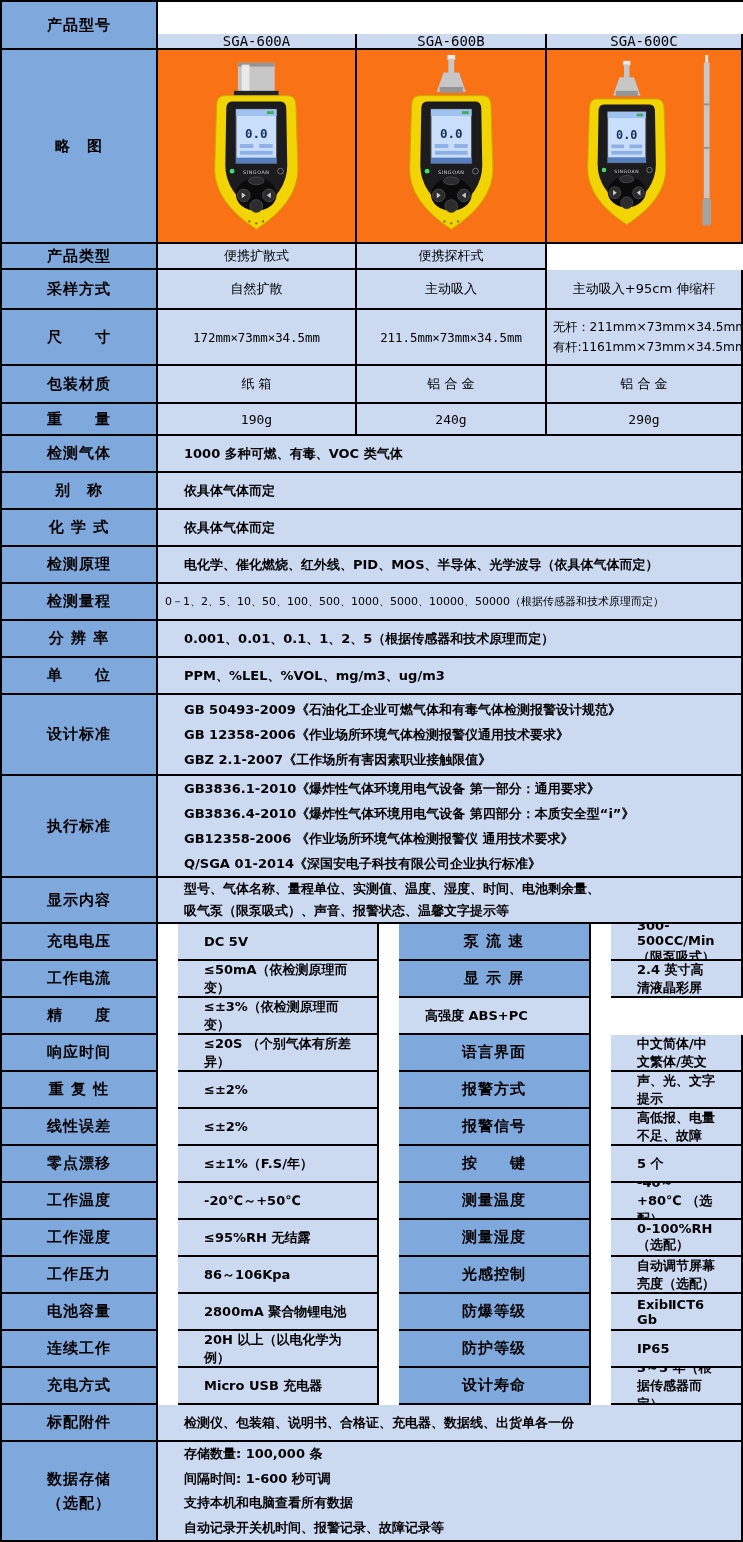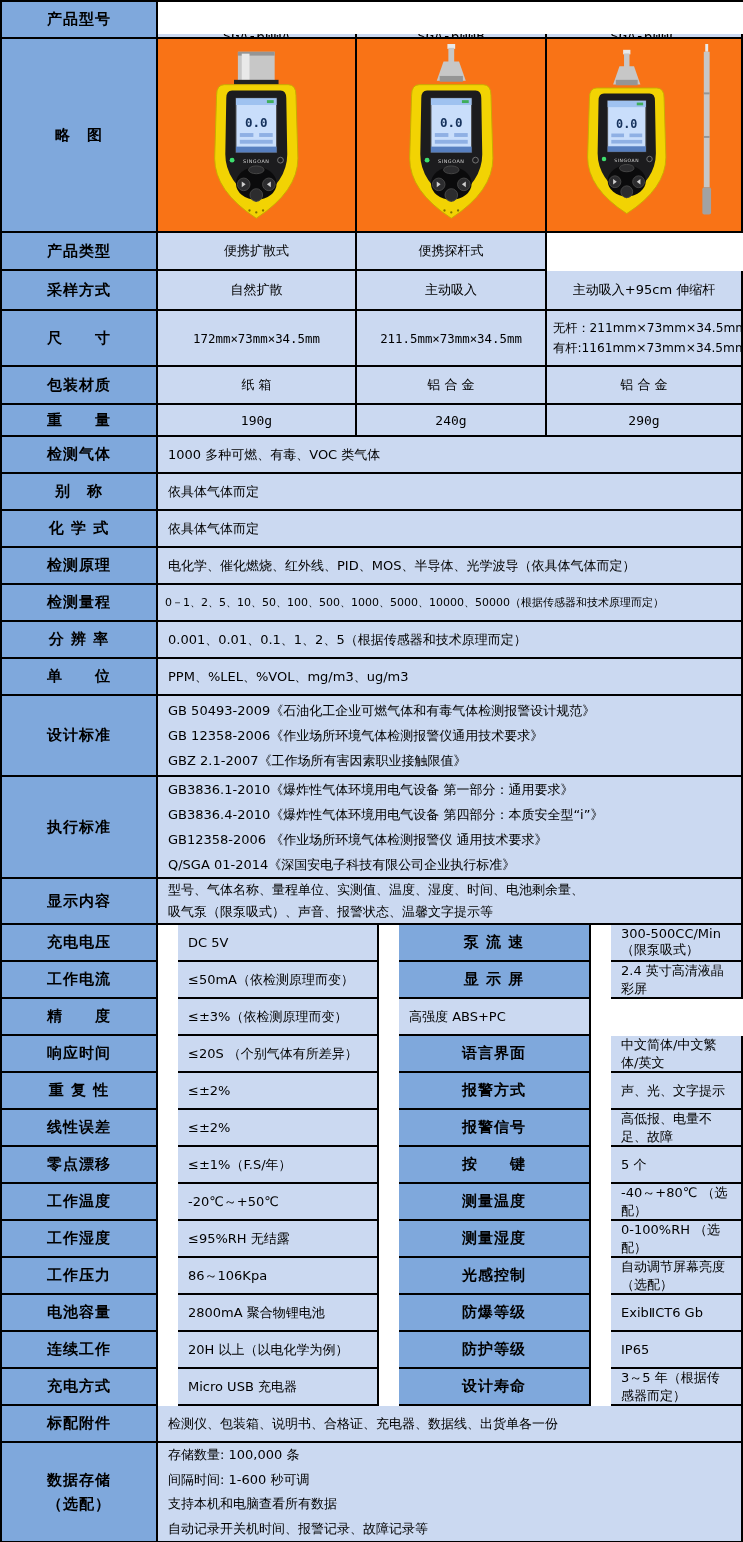--- a/index.html
+++ b/index.html
@@ -7,34 +7,34 @@
   .table{width:743px;border-top:2px solid var(--border,#000);border-left:2px solid var(--border,#000);box-sizing:border-box;}
   .row{display:grid;}
   .cols-prod{grid-template-columns:156px 199px 190px 1fr;}
   .cols-full{grid-template-columns:156px 1fr;}
   .cols-pair{grid-template-columns:156px 201px 192px 1fr;gap:20px;}
   .cell{border-right:2px solid var(--border,#000);border-bottom:2px solid var(--border,#000);
         box-sizing:border-box;display:flex;align-items:center;overflow:hidden;min-width:0;}
   .label{background:var(--label-bg,#7FA8DC);font-weight:700;font-size:15px;justify-content:center;text-align:center;letter-spacing:1px;}
   .value{background:var(--value-bg,#CBD9F1);font-size:13px;}
   .center{justify-content:center;text-align:center;}
-  .pad{padding:0 10px;}
+  .pad{padding:0 26px;font-weight:bold;}
   .model{font-family:"DejaVu Sans Mono","Liberation Mono",monospace;font-size:14px;margin-top:32px;}
   .mono{font-family:"DejaVu Sans Mono","Liberation Mono",monospace;}
   .img-cell{background:#f97316;justify-content:center;align-items:center;}
   .lines{flex-direction:column;align-items:flex-start;justify-content:center;}
   .lines .ln{line-height:25px;white-space:nowrap;}
   .lines-sm .ln{line-height:22px;}
   .lines-sto .ln{line-height:24.5px;}
   .dims{flex-direction:column;align-items:flex-start;justify-content:center;padding:0 6px;
         font-size:12.2px;line-height:20px;white-space:nowrap;}
   .v-long{font-size:11px;white-space:nowrap;padding:0 7px;}
   .stack{flex-direction:column;justify-content:center;line-height:24px;}
   
-  .r-head{height:37px}.r-sketch{height:194px}.r-type{height:38px}.r-sampling{height:40px}
+  .r-head{height:48px}.r-sketch{height:194px}.r-type{height:26px}.r-sampling{height:40px}
   .r-size{height:56px}.r-pack{height:38px}.r-weight{height:32px}.r-single{height:37px}
   .r-design{height:81px}.r-exec{height:102px}.r-display{height:46px}.r-pair{height:37px}
   .r-acc{height:37px}.r-storage{height:100px}
   
   .device{height:182px;display:block;}
   .body-yellow{fill:var(--device-yellow,#F2D303);stroke:#c8ad00;stroke-width:1;}
   .body-dark{fill:var(--device-dark,#1C1C1E);}
   .metal{fill:#c7c7c7;}
   .metal-hi{fill:#e9e9e9;}
   .metal-sh{fill:#959595;}

